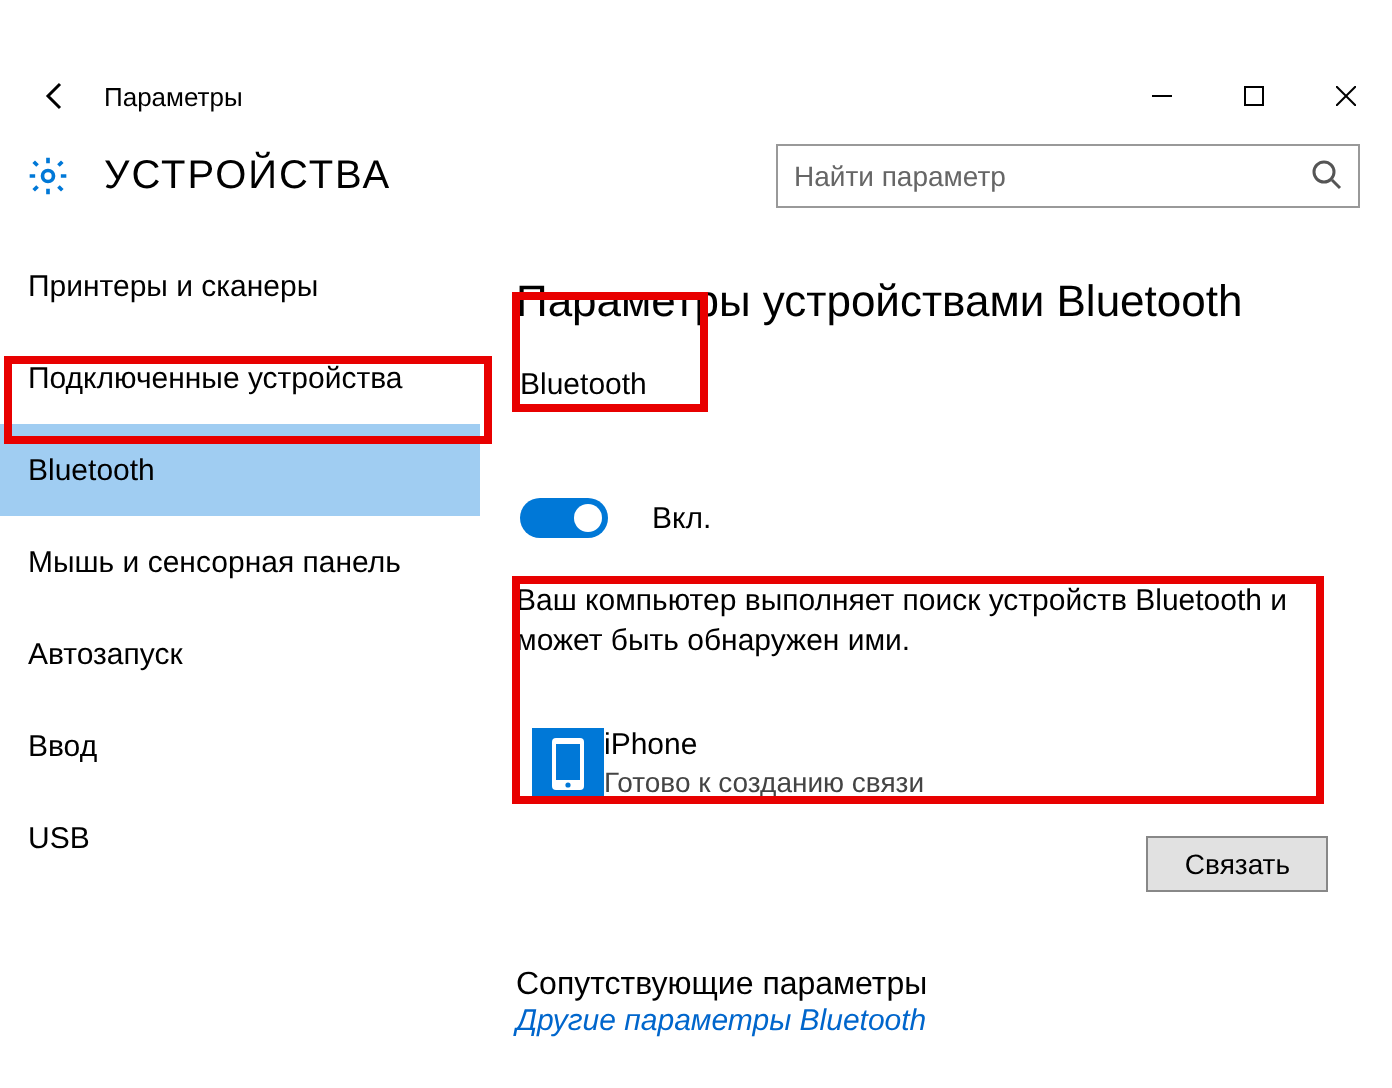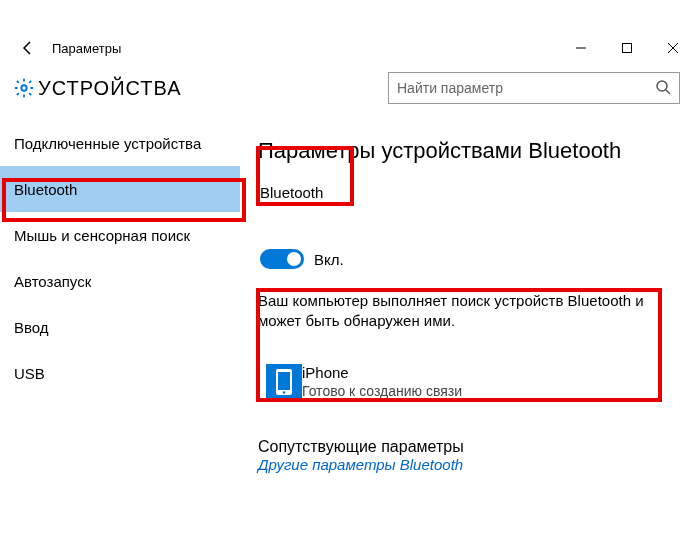--- a/index.html
+++ b/index.html
@@ -41,21 +41,21 @@
     align-items: center;
     justify-content: center;
     font-size: 14px;
     cursor: pointer;
   }
   
   .header {
     display: flex;
     align-items: center;
     padding: 8px 16px 10px 12px;
-    gap: 2px;
+    gap: 16px;
   }
   .gear-icon {
     width: 24px; height: 24px;
     color: #0078d7;
     display: flex; align-items: center; justify-content: center;
   }
   .page-title {
     font-size: 20px;
     font-weight: 400;
     letter-spacing: 1px;
@@ -119,21 +119,21 @@
   }
   .toggle-block {
     display: inline-block;
     padding: 2px 12px 8px 2px;
   }
   .toggle-label {
     font-size: 15px;
     margin-bottom: 8px;
   }
   .toggle-row {
-    display: flex; align-items: center; gap: 10px; margin-top: 48px;
+    display: flex; align-items: center; gap: 22px; margin-top: 48px;
   }
   .toggle {
     width: 44px; height: 20px;
     border-radius: 10px;
     background: #0078d7;
     position: relative;
   }
   .toggle .knob {
     position: absolute;
     right: 3px; top: 3px;
@@ -235,27 +235,30 @@
           <circle cx="7" cy="7" r="5"></circle>
           <line x1="11" y1="11" x2="15" y2="15"></line>
         </svg>
     </span>
   </div>
 </div>
 
 <div class="body">
   <div class="sidebar">
     <div class="sidebar-item">
+        <span>Принтеры и сканеры</span>
+      </div>
+    <div class="sidebar-item">
         <span>Подключенные устройства</span>
       </div>
     <div class="sidebar-item selected">
         <span>Bluetooth</span>
       </div>
     <div class="sidebar-item">
-        <span>Мышь и сенсорная поиск</span>
+        <span>Мышь и сенсорная панель</span>
       </div>
     <div class="sidebar-item">
         <span>Автозапуск</span>
       </div>
     <div class="sidebar-item">
         <span>Ввод</span>
       </div>
     <div class="sidebar-item">
         <span>USB</span>
       </div>
@@ -283,20 +286,23 @@
               <rect x="2" y="1" width="16" height="26" rx="2" fill="#fff"></rect>
               <rect x="4" y="4" width="12" height="18" fill="#0078d7"></rect>
               <circle cx="10" cy="24.5" r="1.3" fill="#0078d7"></circle>
             </svg>
         </div>
         <div class="device-info">
           <div class="device-name">iPhone</div>
           <div class="device-status">Готово к созданию связи</div>
         </div>
       </div>
+      <div class="device-actions">
+        <button class="btn">Связать</button>
+      </div>
     </div>
 
     <div class="h2">Сопутствующие параметры</div>
     <div class="link">Другие параметры Bluetooth</div>
   </div>
 </div>
 
 <div class="hl" style="left:2px; top:178px; width:244px; height:44px;"></div>
 <div class="hl" style="left:256px; top:146px; width:98px; height:60px;"></div>
 <div class="hl" style="left:256px; top:288px; width:406px; height:114px;"></div>

